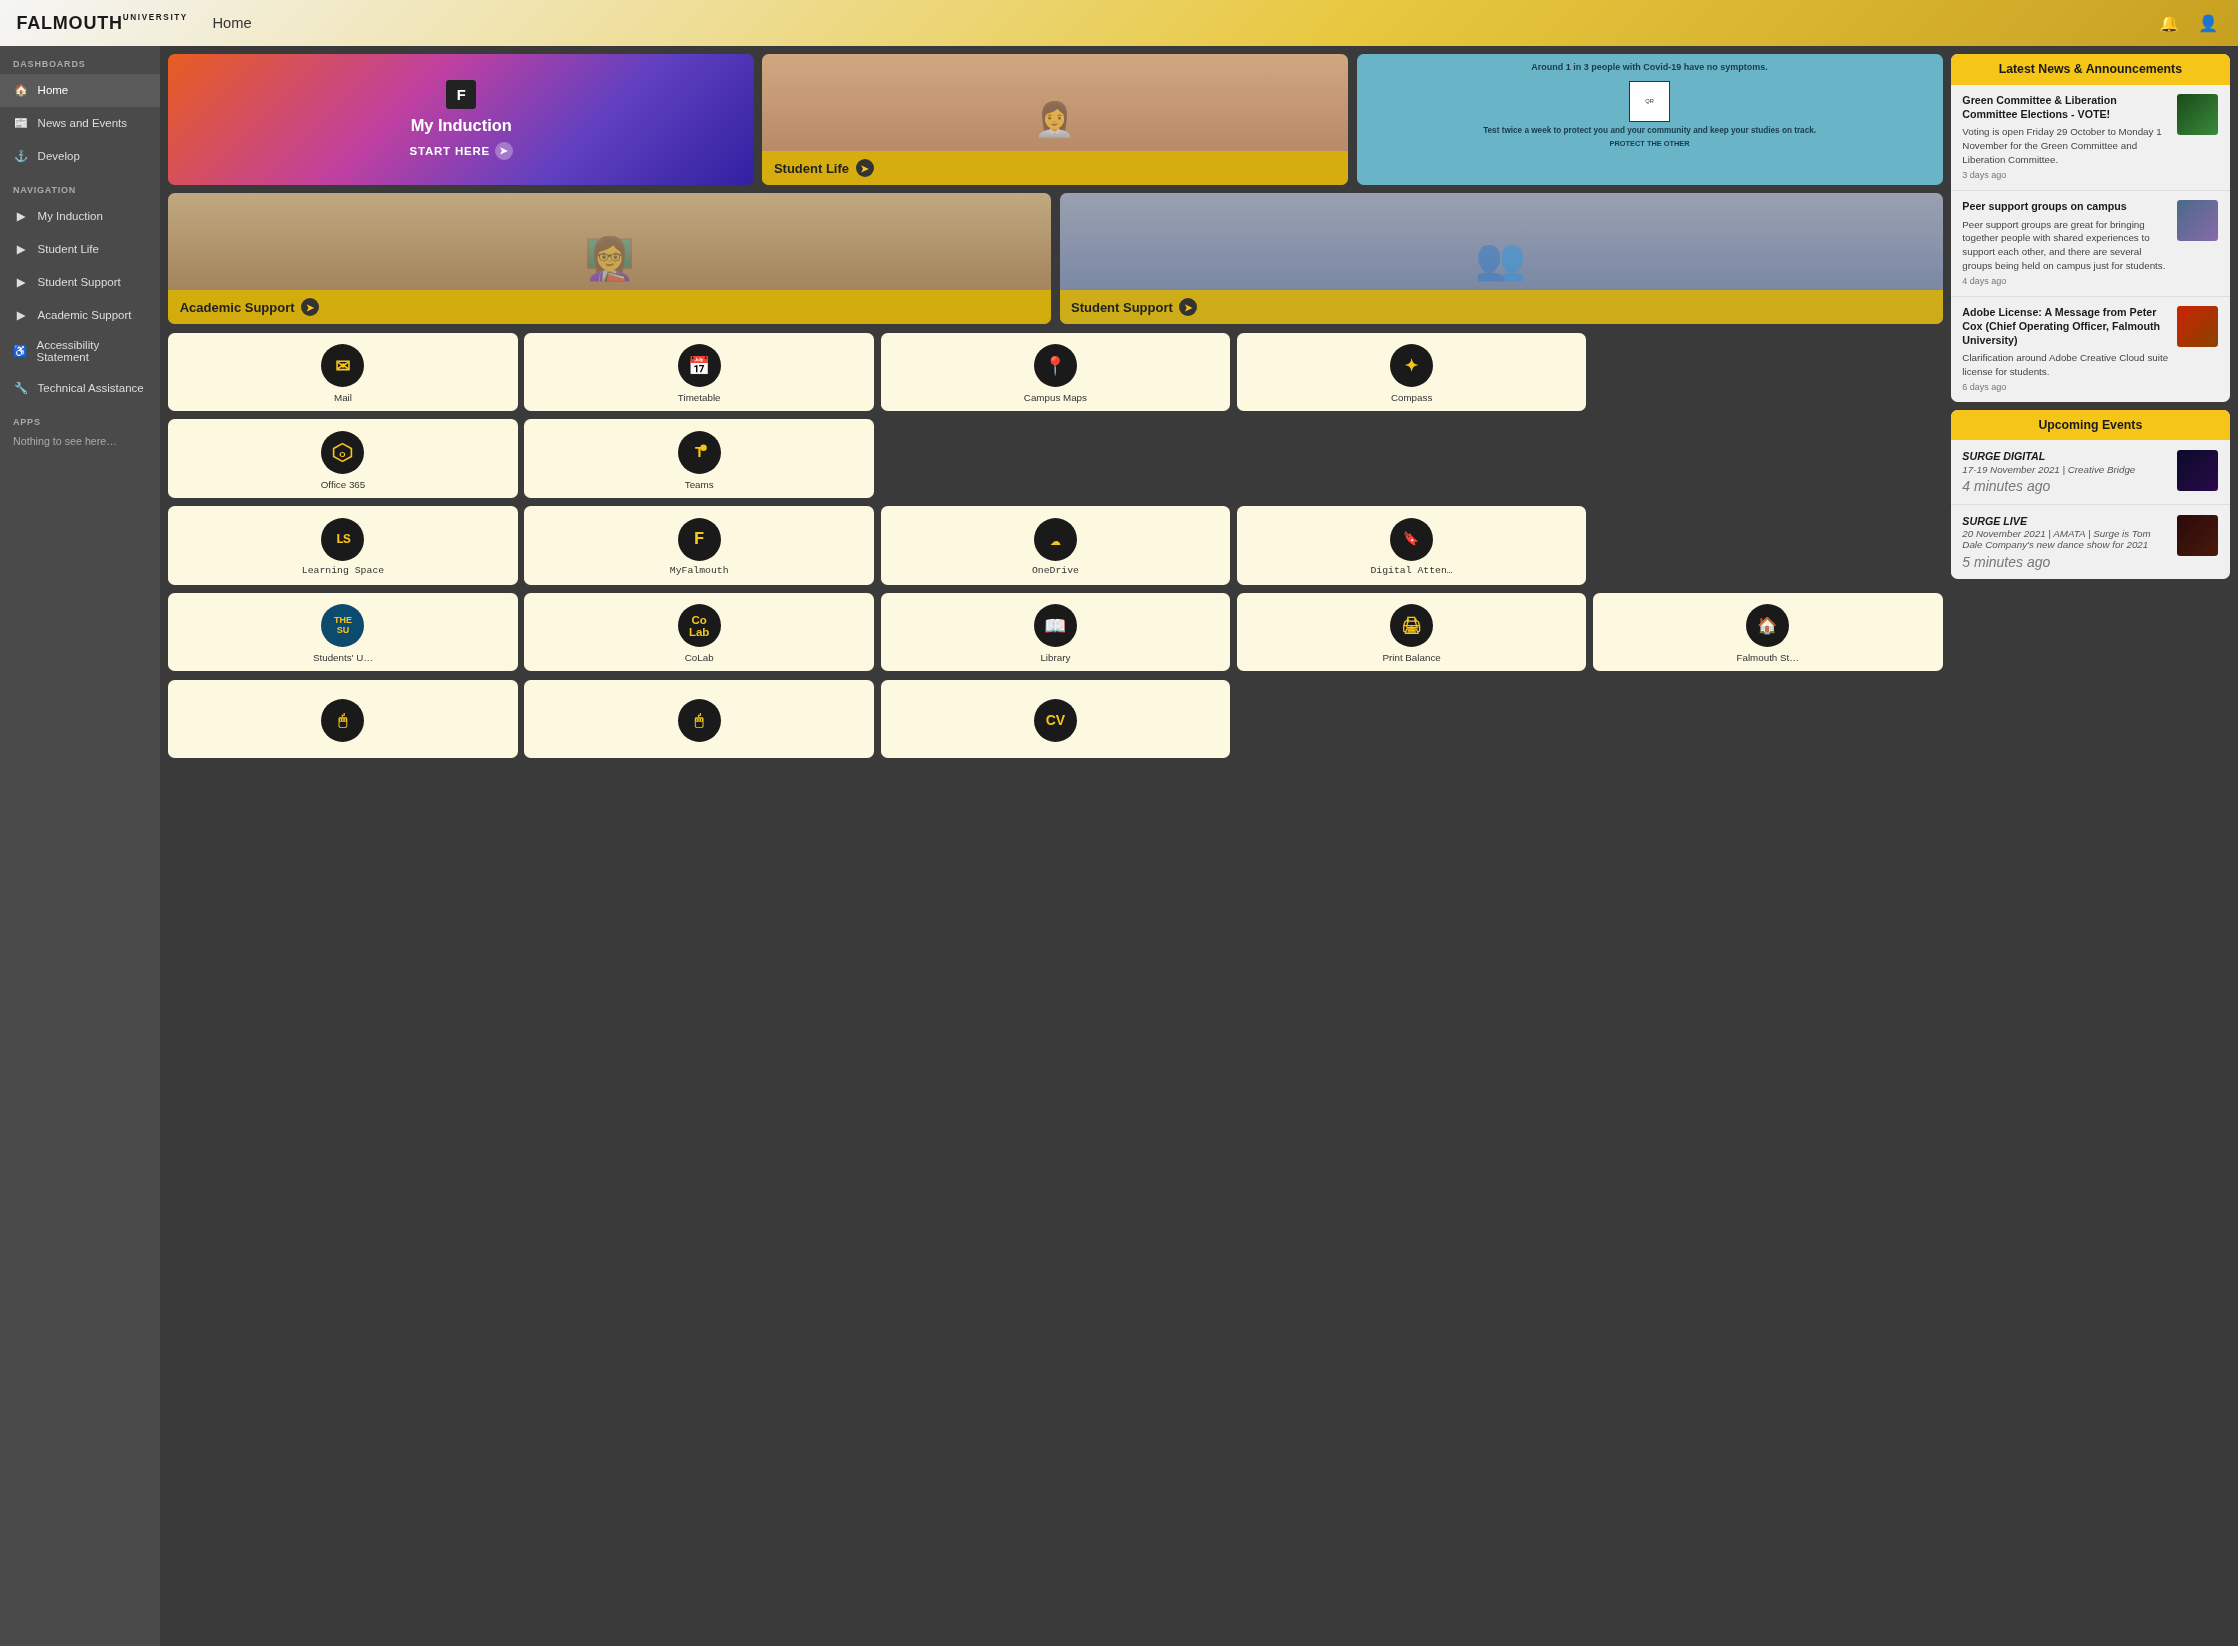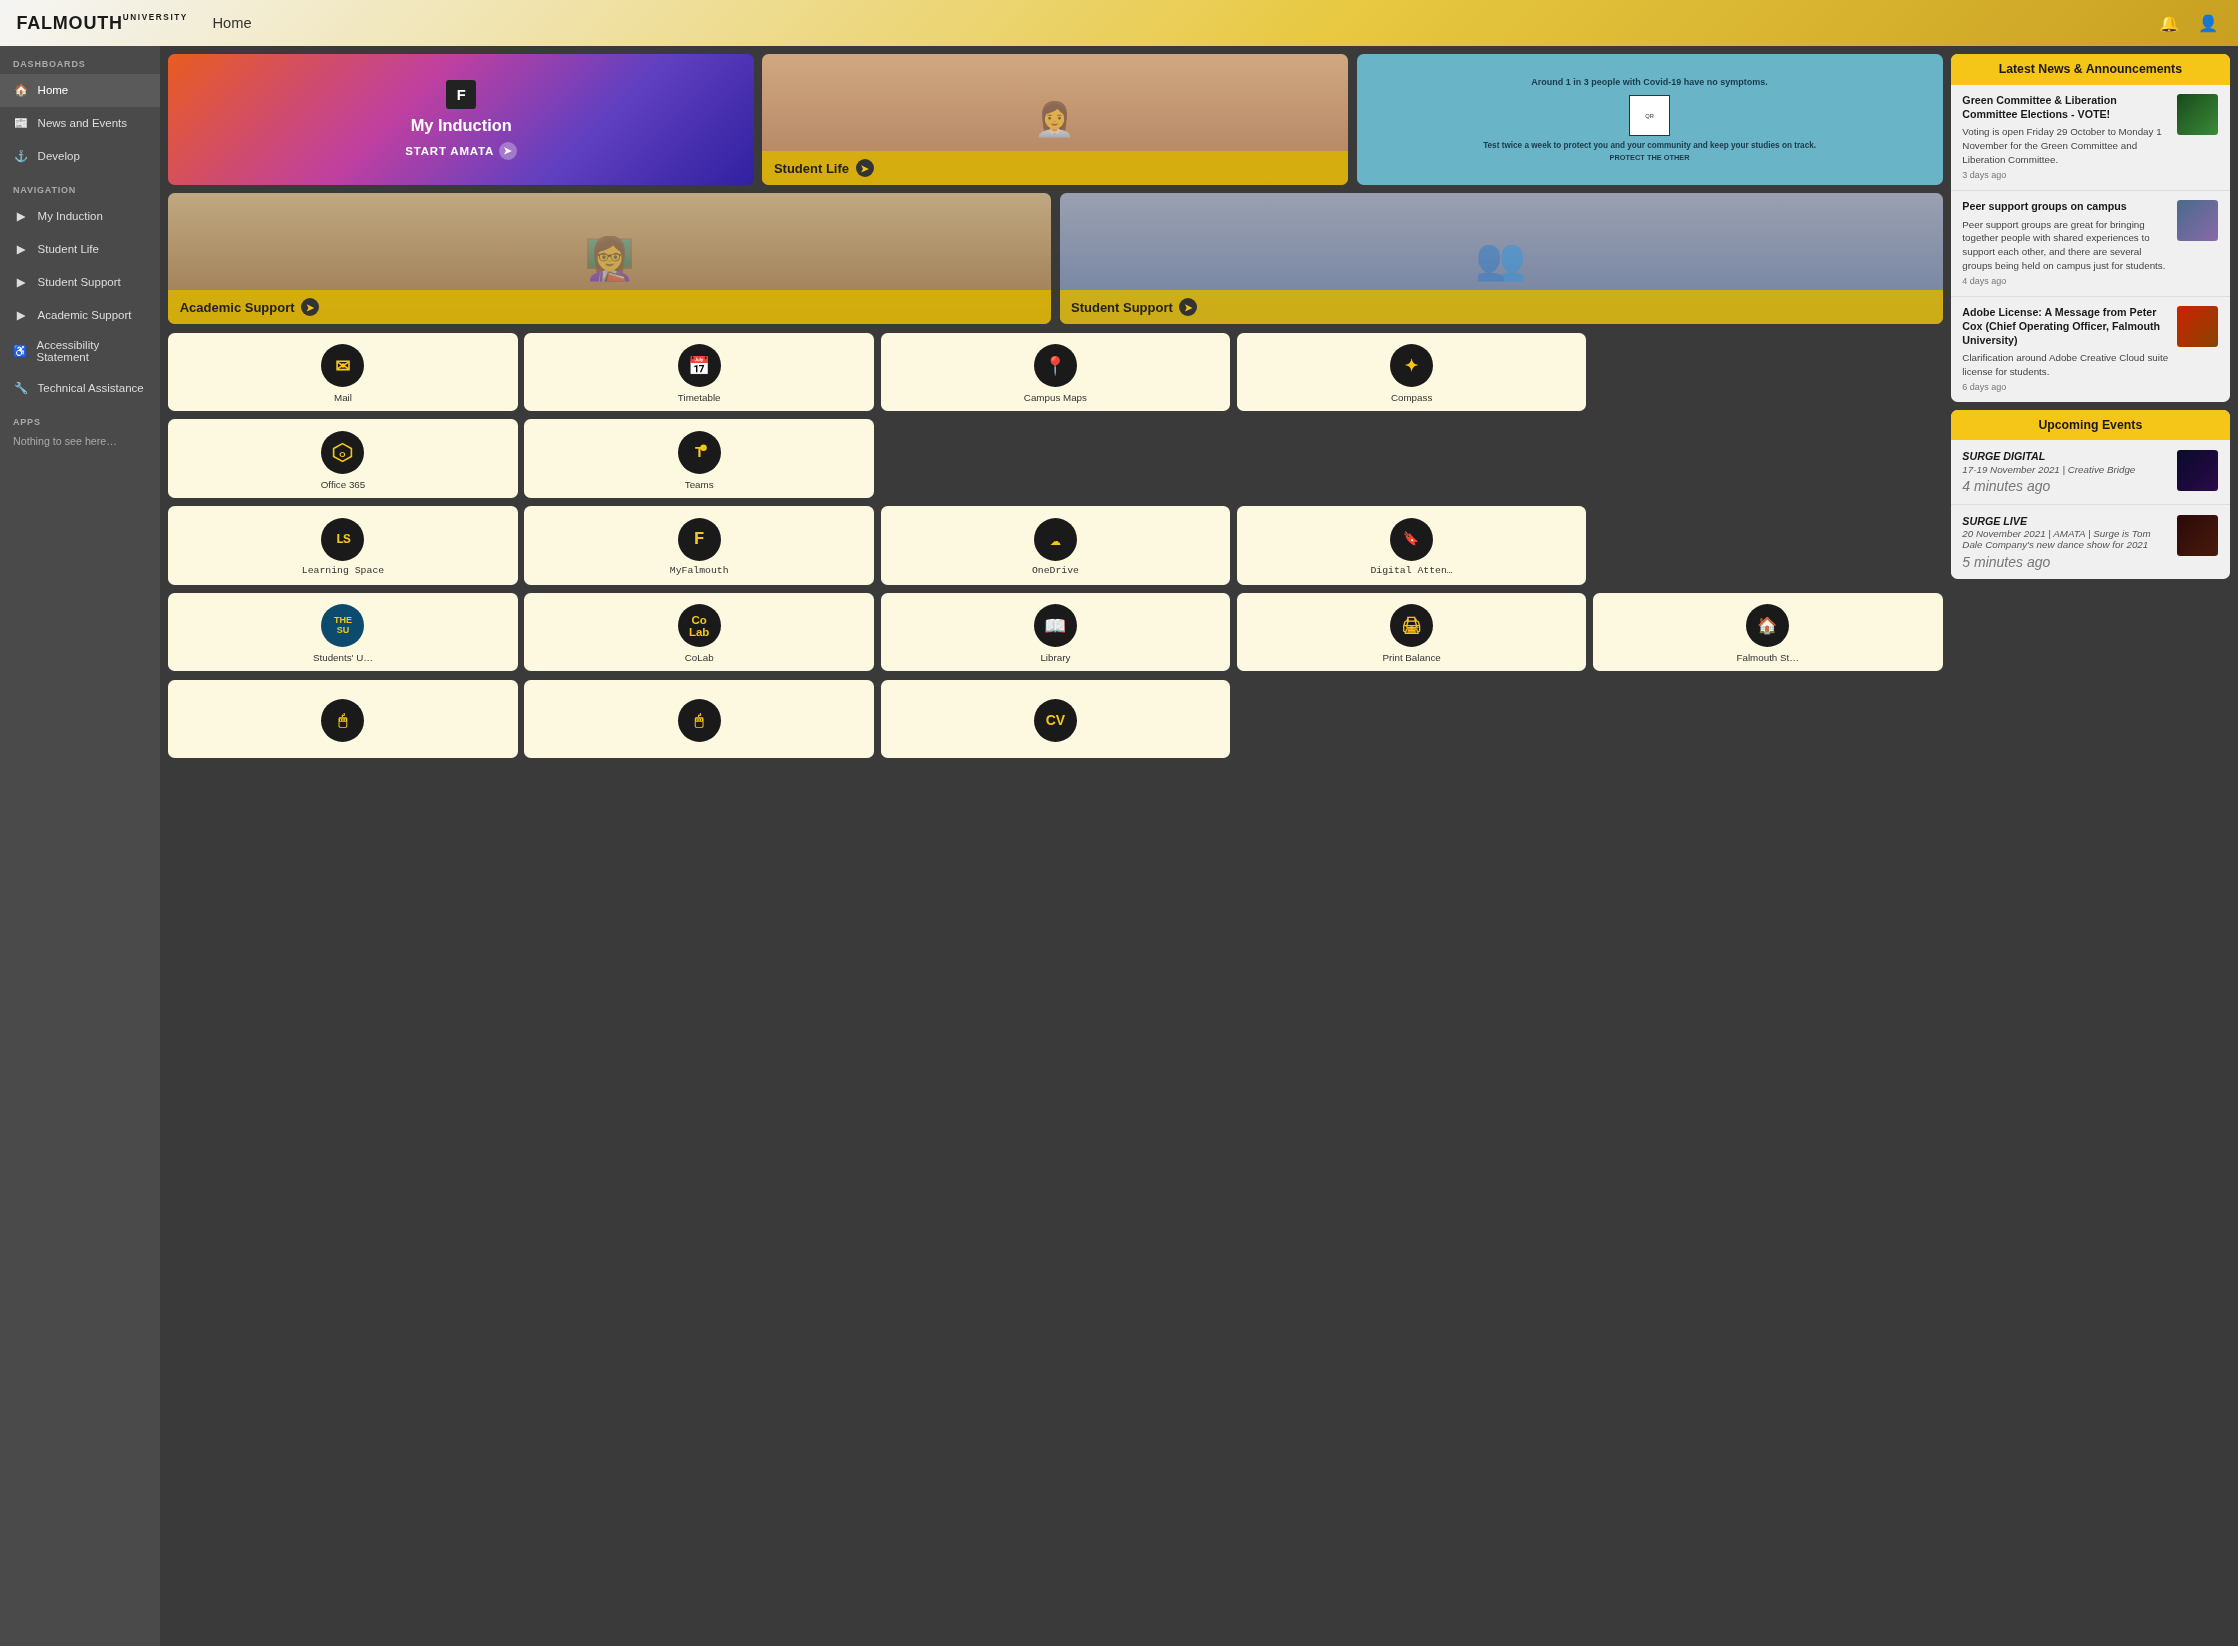--- a/index.html
+++ b/index.html
@@ -75,21 +75,21 @@
       background: rgba(220,180,0,0.85); color: #222; font-size: 13px; font-weight: 700;
       padding: 8.2px 11.5px; display: flex; align-items: center; gap: 6.6px;
     }
     .banner-label .arrow-circle-dark {
       width: 18px; height: 18px; border-radius: 50%; background: #333;
       display: flex; align-items: center; justify-content: center; color: #f5c518; font-size: 9.8px;
     }
 
     .banner-covid {
       background: #6ab4c8;
-      display: flex; flex-direction: column; align-items: center; justify-content: center;
+      display: flex; flex-direction: column; align-items: center; justify-content: flex-start;
       padding: 8.2px; position: relative;
     }
     .banner-covid .covid-text { color: #1a3a4a; font-size: 9.8px; text-align: center; font-weight: 600; }
     .banner-covid .qr-box { width: 41px; height: 41px; background: #fff; border: 1.6px solid #333; margin: 4.9px 0; display: flex; align-items: center; justify-content: center; font-size: 6.6px; color: #333; }
     .banner-covid .protect-logo { font-size: 8.2px; font-weight: 900; color: #1a3a4a; }
 
     
     .photo-row { display: grid; grid-template-columns: 1fr 1fr; gap: 8.2px; height: 131px; }
     .photo-banner { border-radius: 6.6px; overflow: hidden; position: relative; cursor: pointer; }
     .photo-placeholder-academic {
@@ -221,21 +221,21 @@
   <div id="content">
 
     <div id="left-col">
 
       <div class="banner-row">
 
         <div class="banner banner-induction">
           <div class="f-logo-box">F</div>
           <div class="banner-title">My Induction</div>
           <div class="banner-sub">
-            <span>START AMATA</span>
+            <span>START HERE</span>
             <div class="arrow-circle">➤</div>
           </div>
         </div>
 
         <div class="banner photo-banner" style="position:relative;">
           <div class="photo-placeholder-academic">
             <span class="people-icon">👩‍💼</span>
           </div>
           <div class="banner-label">
             <span>Student Life</span>

